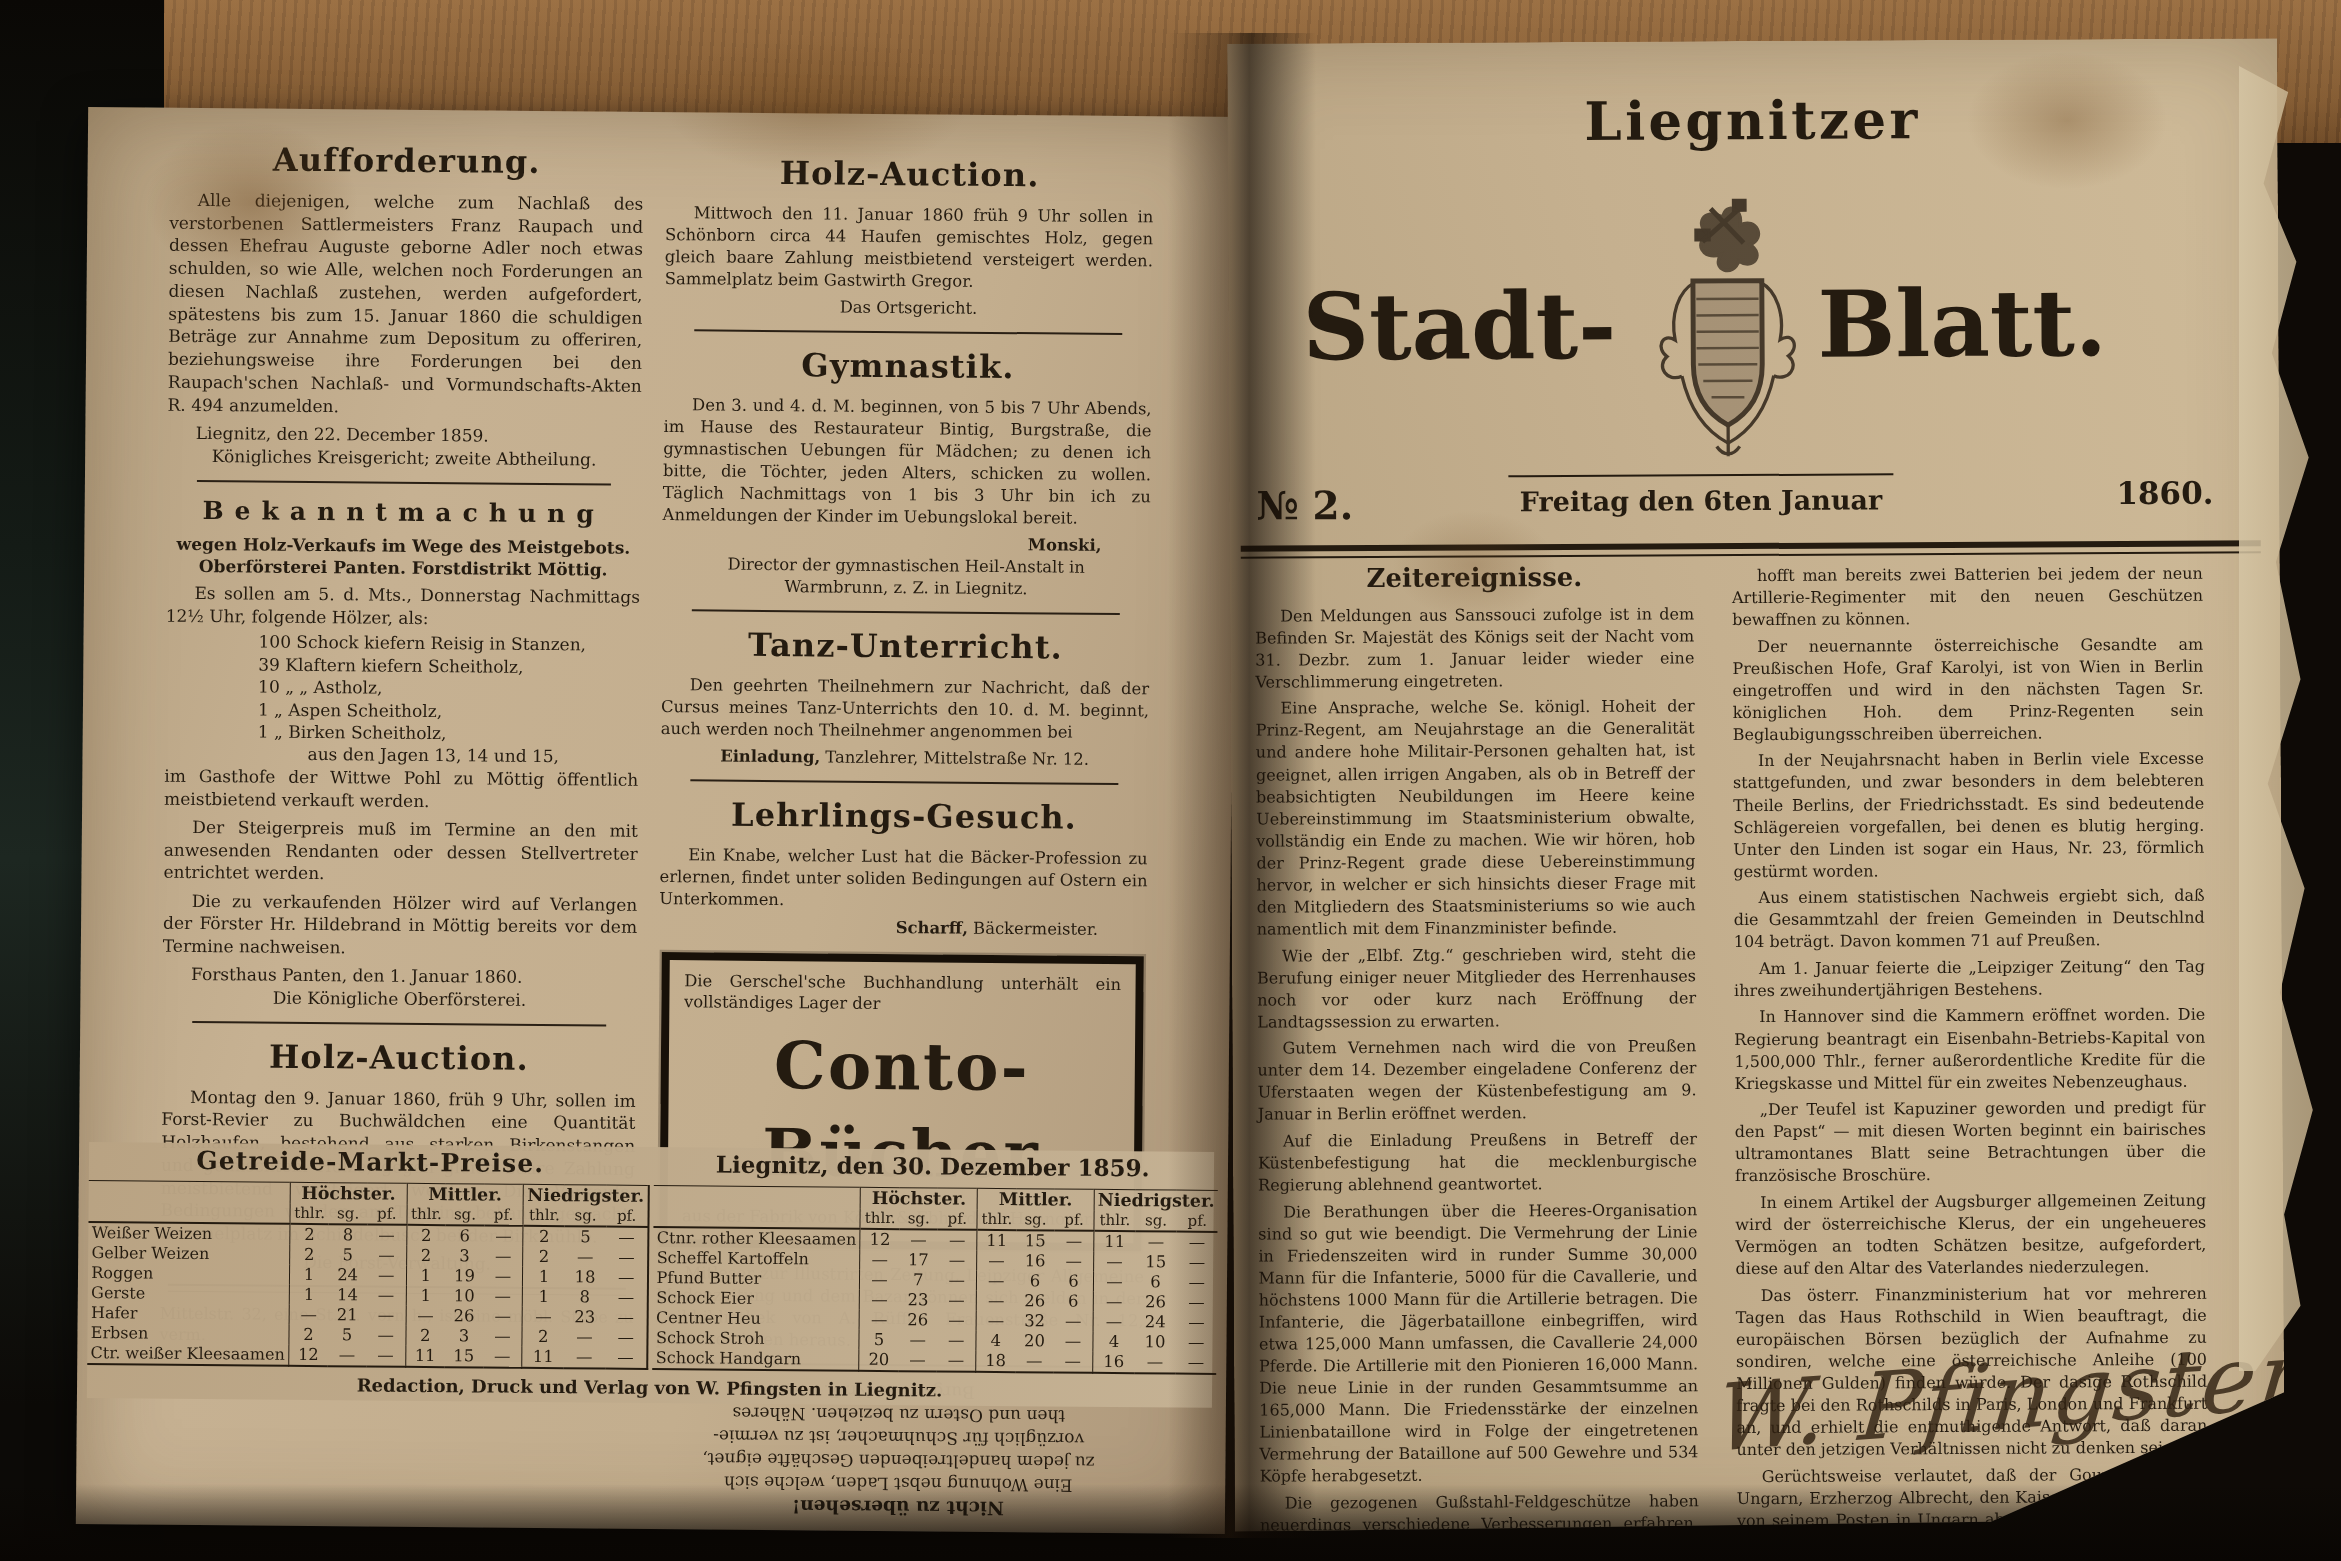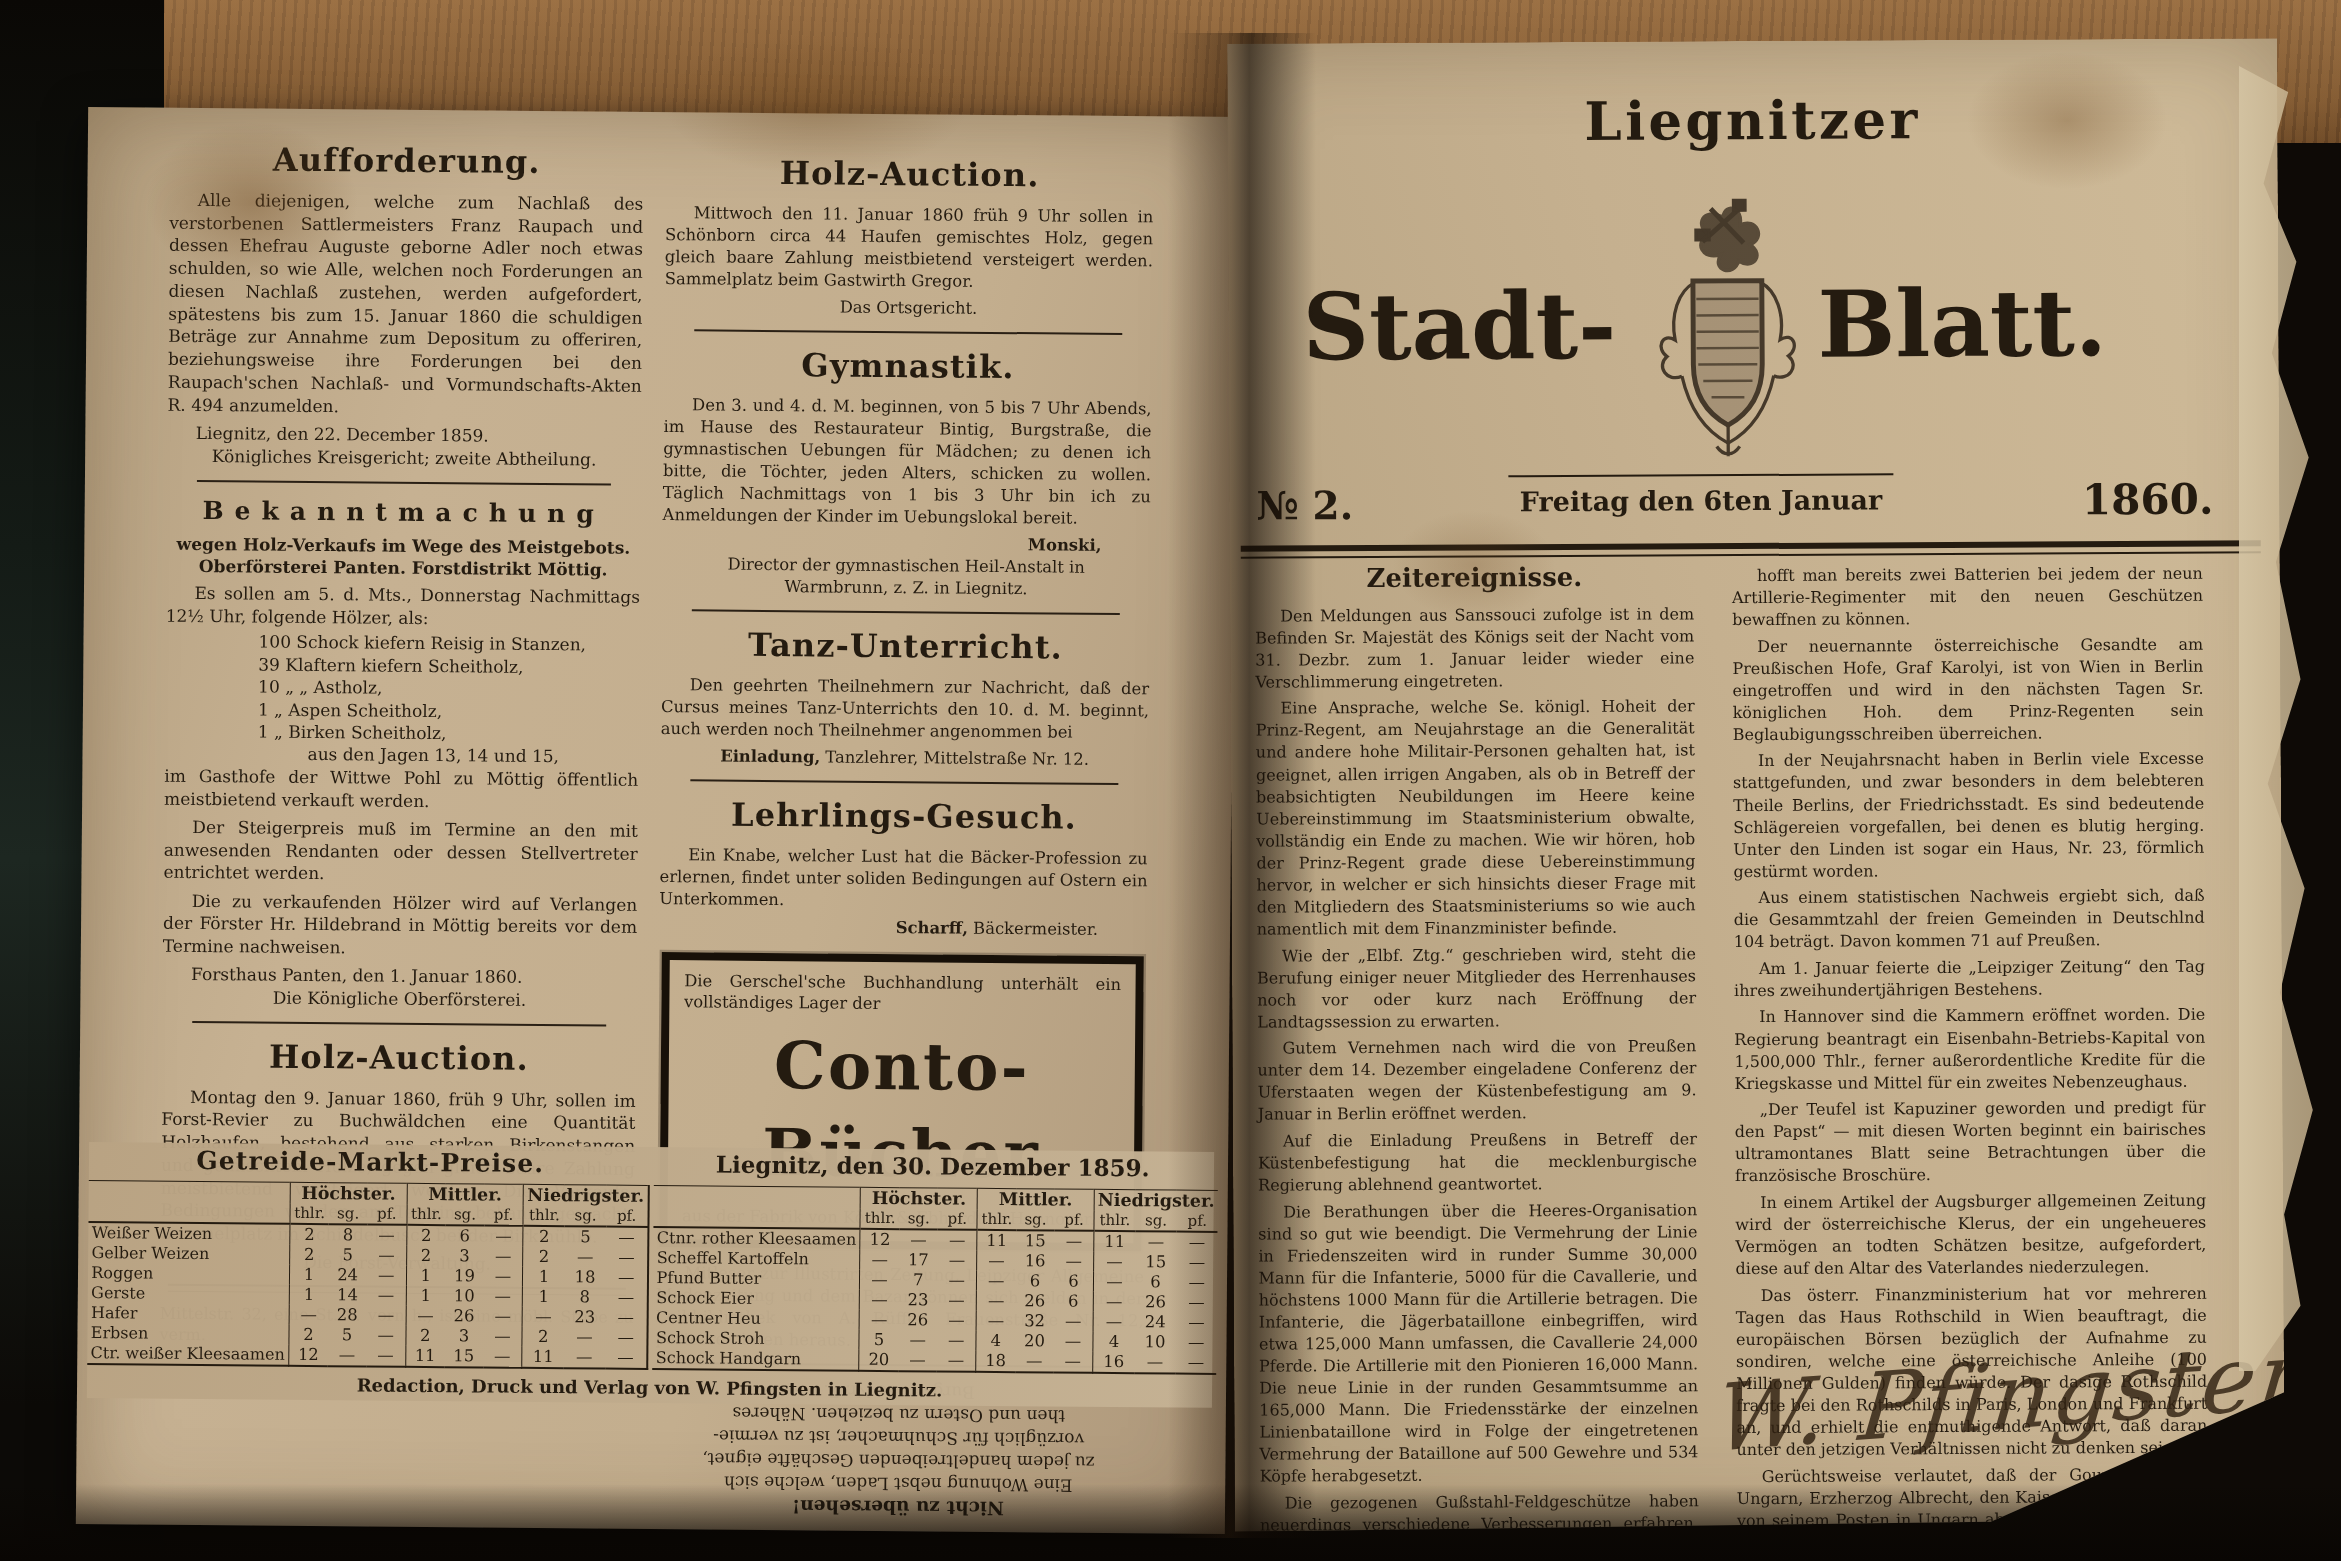--- a/index.html
+++ b/index.html
@@ -104,21 +104,21 @@
   .mast-row{position:absolute;left:0;top:148px;width:100%;height:285px;}
   .mast-word{position:absolute;font-size:92px;font-weight:bold;top:82px;}
   .mast-word.left{left:74px;}
   .mast-word.right{left:589px;}
   .crest{position:absolute;left:417px;top:0;width:164px;height:285px;opacity:.88;}
   .issue-row{position:absolute;left:0;top:433px;width:100%;height:60px;}
   .issue-no{position:absolute;left:27px;top:5.5px;font-size:39px;font-weight:bold;}
   .issue-date-wrap{position:absolute;left:263px;top:0;width:417px;text-align:center;}
   .issue-date-wrap .minirule{border-top:2.2px solid #241b10;margin:0 16.4px 8.8px;}
   .issue-date{font-size:27px;font-weight:bold;}
-  .issue-year{position:absolute;right:66px;top:3.3px;font-size:42px;font-weight:bold;}
+  .issue-year{position:absolute;right:66px;top:3.3px;font-size:31px;font-weight:bold;}
   .mast-rule{position:absolute;left:11px;top:502px;width:1020px;border-top:6px solid #241b10;border-bottom:2.2px solid #241b10;height:5px;}
   .art-col{position:absolute;text-align:justify;font-size:16px;line-height:1.38;}
   .art-col p{margin:0 0 4.4px;text-indent:25px;}
   .art-title{font-weight:bold;text-align:center;font-size:26px;margin:0 0 7.7px;}
   .signature{
     position:absolute;left:482px;top:1305px;width:548px;z-index:6;
     font-style:italic;font-size:92px;color:rgba(48,33,17,.82);
     transform:rotate(-4deg) skewX(-10deg);letter-spacing:2.2px;white-space:nowrap;
   }
   
@@ -285,21 +285,21 @@
               <td class="num grp">1</td>
               <td class="num">10</td>
               <td class="num">—</td>
               <td class="num grp">1</td>
               <td class="num">8</td>
               <td class="num">—</td>
             </tr>
             <tr>
               <td class="lbl">Hafer</td>
               <td class="num grp">—</td>
-              <td class="num">28</td>
+              <td class="num">21</td>
               <td class="num">—</td>
               <td class="num grp">—</td>
               <td class="num">26</td>
               <td class="num">—</td>
               <td class="num grp">—</td>
               <td class="num">23</td>
               <td class="num">—</td>
             </tr>
             <tr>
               <td class="lbl">Erbsen</td>

